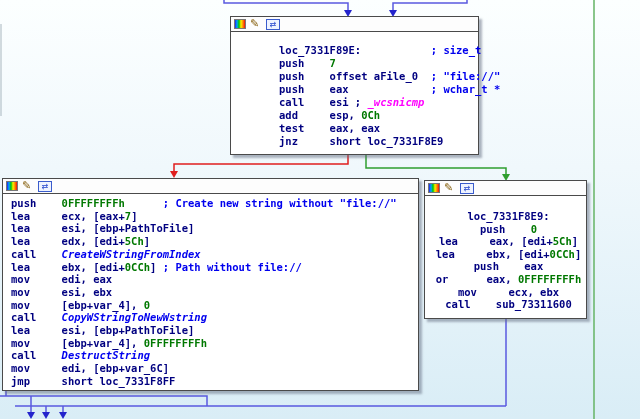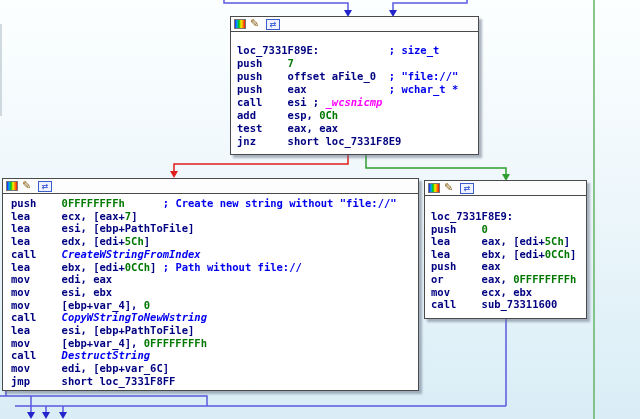--- a/index.html
+++ b/index.html
@@ -50,23 +50,23 @@
     font-size:8px;color:#2244cc;text-align:center;
     font-family:"DejaVu Sans",sans-serif;
   }
   .node-body{
     padding-left:6px;
     white-space:pre;
     font-size:10.5px;font-weight:bold;
     color:var(--code_default);
   }
   .code-line{white-space:pre;}
-  #b1 .node-body{line-height:13px;padding-top:12px;}
+  #b1 .node-body{line-height:13px;padding-top:12px;margin-left:42px;}
   #b2 .node-body{line-height:12.7px;padding-top:3px;padding-left:8px;}
-  #b3 .node-body{line-height:12.6px;padding-top:14px;}
+  #b3 .node-body{line-height:12.6px;padding-top:14px;text-align:center;}
   .tk-k{color:var(--code_default);}
   .tk-n{color:var(--code_number);}
   .tk-f{color:var(--code_name);font-style:italic;}
   .tk-c{color:var(--code_comment);}
   .tk-i{color:var(--code_import);font-style:italic;}
   #watermark{
     position:absolute;left:14px;top:356px;
     font-family:"DejaVu Sans",sans-serif;
     font-size:62px;font-weight:bold;line-height:1;
     letter-spacing:16px;

